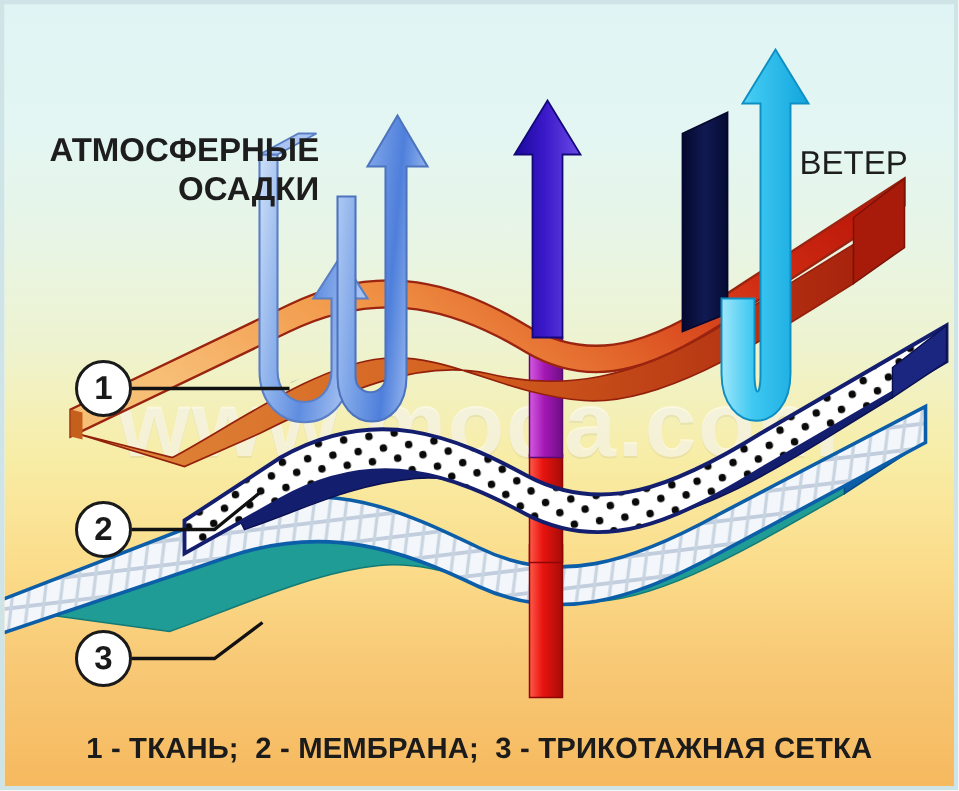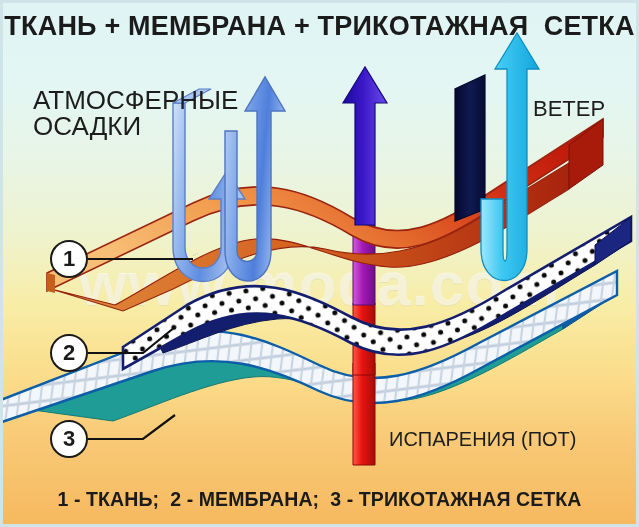--- a/index.html
+++ b/index.html
@@ -31,22 +31,22 @@
 
   #title{
     left:0;right:0;top:8px;
     text-align:center;
     font-size:27px;font-weight:bold;
     letter-spacing:.2px;
     color:#1b1b1b;
   }
   #precip{
     left:30px;top:84px;
-    font-size:26px;line-height:26px;
-    color:#1d1d1d;font-weight:400;
+    font-size:22px;line-height:26px;
+    color:#1d1d1d;font-weight:700;text-align:right;
   }
   #wind{
     left:530px;top:93px;
     font-size:22px;color:#1d1d1d;font-weight:400;
   }
   #evap{
     left:386px;top:425px;
     font-size:20px;color:#1d1d1d;font-weight:400;
   }
   #caption{
@@ -325,28 +325,26 @@
       </g>
 
       <g stroke="#111111" stroke-width="2.2" fill="none">
         <path d="M85,256 L190,256"></path>
         <path d="M85,350 L140,350 L172,324"></path>
         <path d="M85,436 L140,436 L172,412"></path>
       </g>
     </svg>
   </div>
 
-  <div id="title" class="txt">ТКАНЬ + МЕМБРАНА + ТРИКОТАЖНАЯ  СЕТКА</div>
 
   <div id="precip" class="txt">АТМОСФЕРНЫЕ
 ОСАДКИ</div>
 
   <div id="wind" class="txt">ВЕТЕР</div>
 
-  <div id="evap" class="txt">ИСПАРЕНИЯ (ПОТ)</div>
 
   <div id="c1" class="callout">1</div>
   <div id="c2" class="callout">2</div>
   <div id="c3" class="callout">3</div>
 
   <div id="caption" class="txt">1 - ТКАНЬ;  2 - МЕМБРАНА;  3 - ТРИКОТАЖНАЯ СЕТКА</div>
 
 </div>
 
 </body></html>

